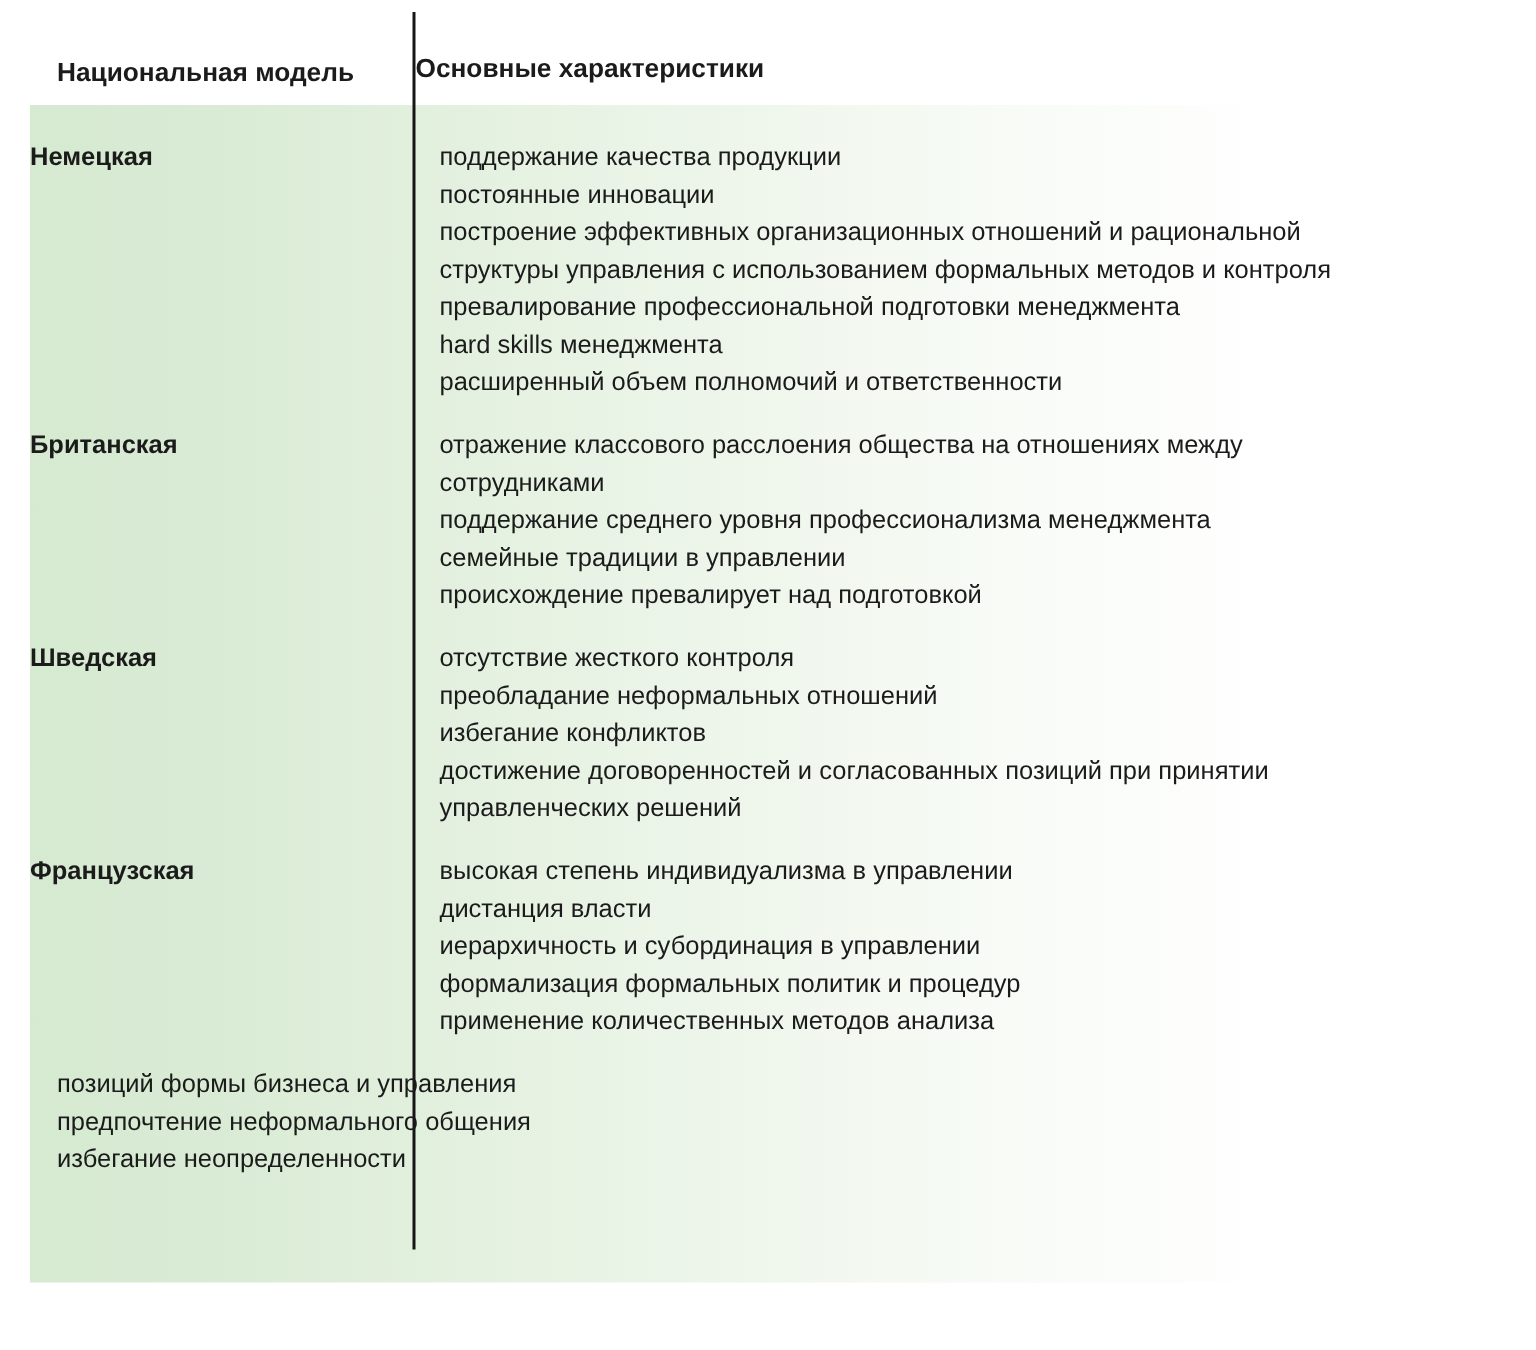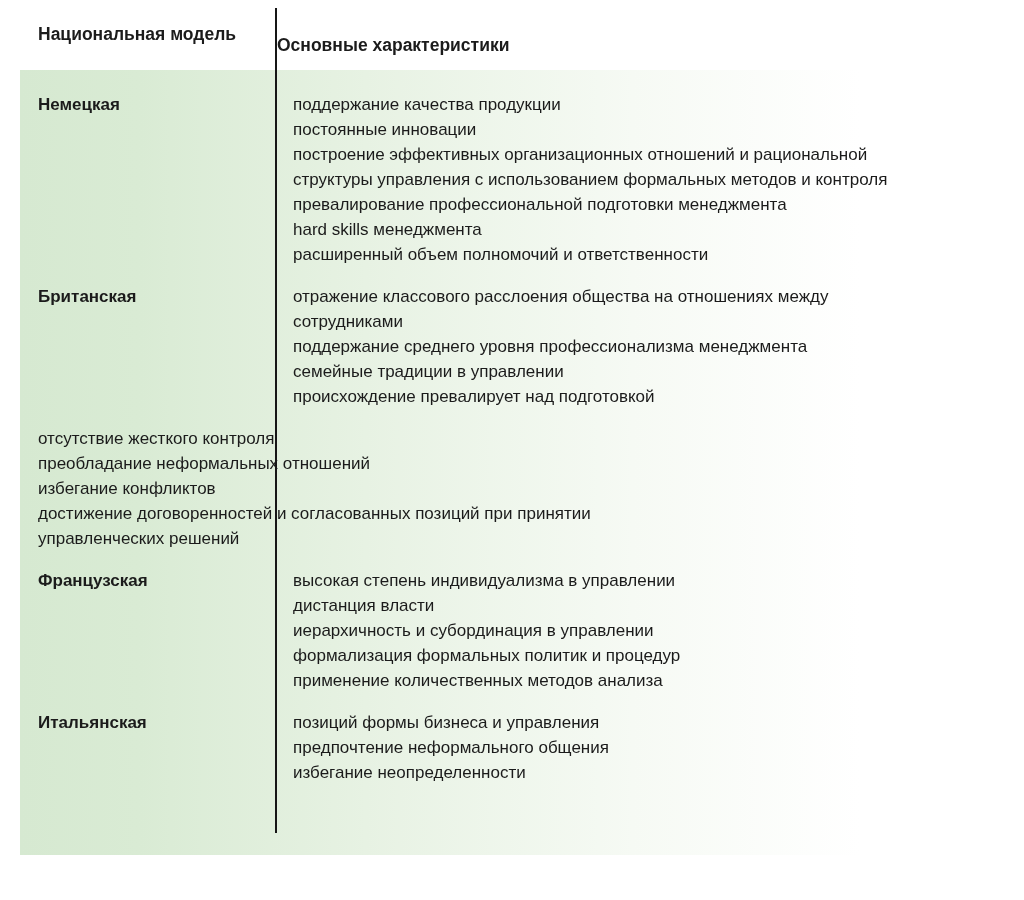--- a/index.html
+++ b/index.html
@@ -35,21 +35,21 @@
     position: absolute;
     left: 275px;
     top: 8px;
     width: 2px;
     height: 825px;
     background: #161616;
   }
   .header-left {
     position: absolute;
     left: 38px;
-    top: 22px;
+    top: 36px;
     font-size: 17.5px;
     font-weight: bold;
     line-height: 25px;
     white-space: nowrap;
   }
   .header-right {
     position: absolute;
     left: 277px;
     top: 33px;
     width: 445px;
@@ -64,21 +64,20 @@
     top: 92px;
     width: 988px;
   }
   .row {
     display: flex;
     margin-bottom: 17px;
   }
   .row-label {
     flex: 0 0 255px;
     box-sizing: border-box;
-    padding-left: 18px;
     font-size: 17px;
     font-weight: bold;
     line-height: 25px;
   }
   .row-chars {
     flex: 1 1 auto;
     box-sizing: border-box;
     padding-left: 18px;
     font-size: 17px;
     line-height: 25px;
@@ -118,20 +117,21 @@
       <div class="row-chars">
         <div class="char-line">отражение классового расслоения общества на отношениях между</div>
         <div class="char-line">сотрудниками</div>
         <div class="char-line">поддержание среднего уровня профессионализма менеджмента</div>
         <div class="char-line">семейные традиции в управлении</div>
         <div class="char-line">происхождение превалирует над подготовкой</div>
       </div>
     </div>
 
     <div class="row">
+      <div class="row-label">Шведская</div>
       <div class="row-chars">
         <div class="char-line">отсутствие жесткого контроля</div>
         <div class="char-line">преобладание неформальных отношений</div>
         <div class="char-line">избегание конфликтов</div>
         <div class="char-line">достижение договоренностей и согласованных позиций при принятии</div>
         <div class="char-line">управленческих решений</div>
       </div>
     </div>
 
     <div class="row">
@@ -139,21 +139,20 @@
       <div class="row-chars">
         <div class="char-line">высокая степень индивидуализма в управлении</div>
         <div class="char-line">дистанция власти</div>
         <div class="char-line">иерархичность и субординация в управлении</div>
         <div class="char-line">формализация формальных политик и процедур</div>
         <div class="char-line">применение количественных методов анализа</div>
       </div>
     </div>
 
     <div class="row">
-      <div class="row-label">Итальянская</div>
       <div class="row-chars">
         <div class="char-line">позиций формы бизнеса и управления</div>
         <div class="char-line">предпочтение неформального общения</div>
         <div class="char-line">избегание неопределенности</div>
       </div>
     </div>
 
   </div>
 </div>
 

